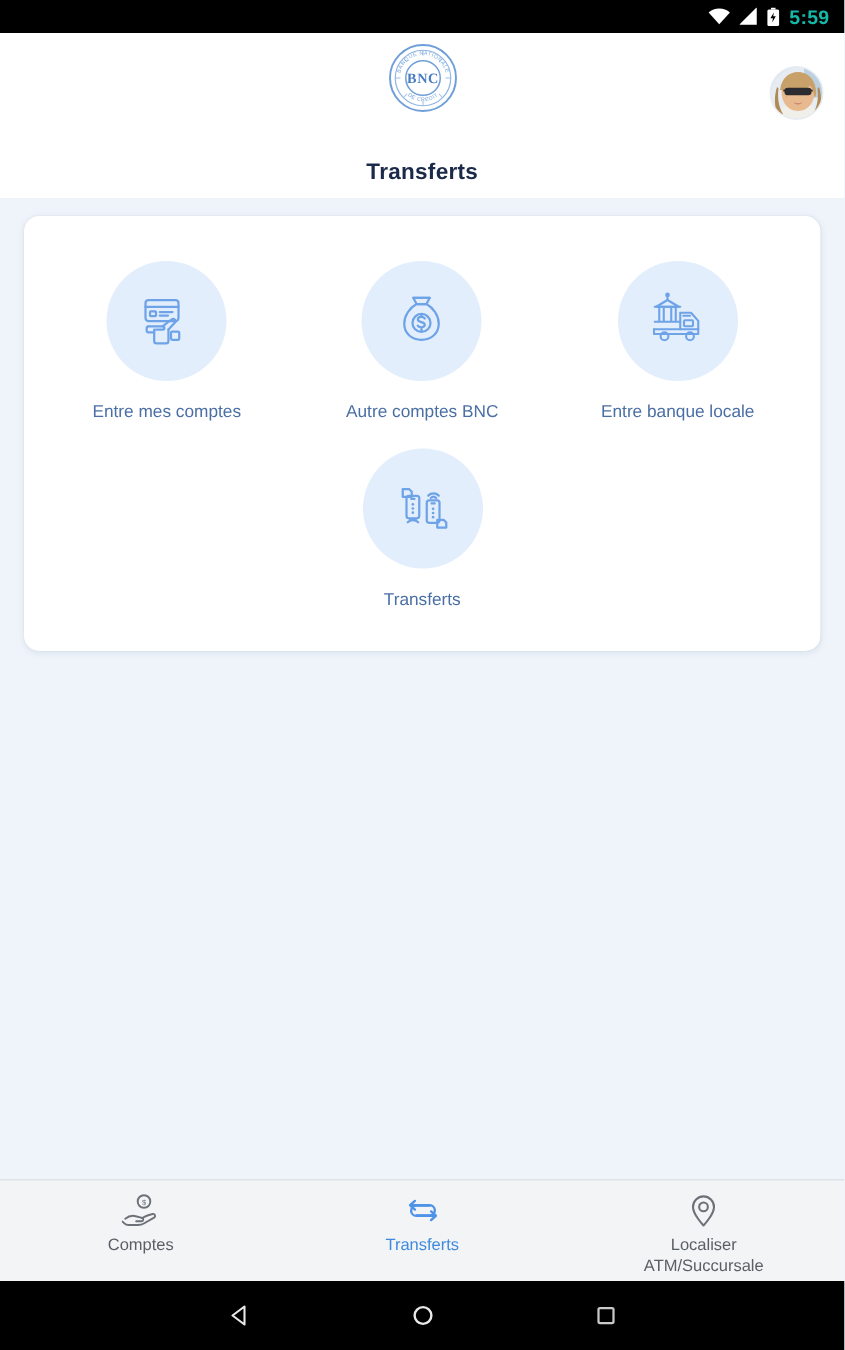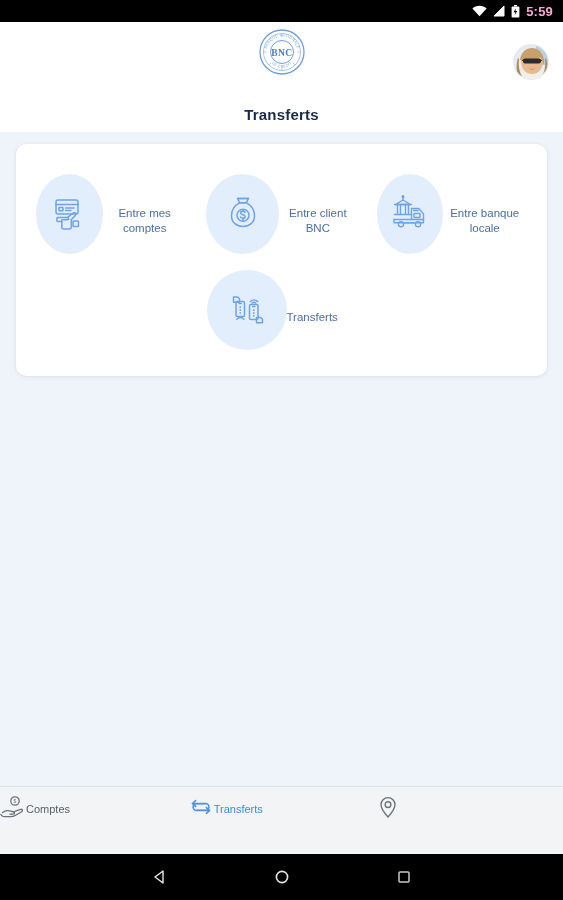--- a/index.html
+++ b/index.html
@@ -18,21 +18,21 @@
 
   
   .statusbar {
     height: 22px; flex: 0 0 22px;
     background: #000;
     display: flex; align-items: center; justify-content: flex-end;
     padding-right: 10px; gap: 6px;
   }
   .statusbar .sb-icon { display: flex; align-items: center; }
   .statusbar .sb-time {
-    color: #f9a8d4; font-size: 13px; font-weight: bold;
+    color: #14b8a6; font-size: 13px; font-weight: bold;
     letter-spacing: .2px; line-height: 1;
   }
 
   
   .appbar {
     flex: 0 0 84px;
     background: #fff;
     position: relative;
     display: flex; align-items: flex-start; justify-content: center;
   }
@@ -65,21 +65,21 @@
     border-radius: 10px;
     box-shadow: 0 1px 4px rgba(40,70,110,.10), 0 0 1px rgba(40,70,110,.10);
     padding: 30px 10px 26px 10px;
   }
   .grid-row {
     display: flex; justify-content: space-around; align-items: flex-start;
   }
   .grid-row.row2 { margin-top: 16px; }
   .tile {
     width: 150px;
-    display: flex; flex-direction: row; align-items: center;
+    display: flex; flex-direction: column; align-items: center;
     cursor: pointer;
   }
   .tile-circle {
     width: 80px; height: 80px; border-radius: 50%;
     background: #e3eefc;
     display: flex; align-items: center; justify-content: center;
   }
   .tile-label {
     margin-top: 14px;
     font-size: 11.5px;
@@ -91,21 +91,21 @@
   
   .bottomnav {
     flex: 0 0 68px;
     background: #f2f4f6;
     border-top: 1px solid #dfe3e8;
     display: flex; align-items: flex-start;
     padding-top: 8px;
   }
   .nav-item {
     flex: 1 1 0;
-    display: flex; flex-direction: row; align-items: center;
+    display: flex; flex-direction: column; align-items: center;
     cursor: pointer;
   }
   .nav-icon { height: 24px; display: flex; align-items: center; justify-content: center; }
   .nav-label {
     margin-top: 5px;
     font-size: 11px; color: #5a5f66; text-align: center; line-height: 1.25;
   }
   .nav-item.active .nav-label { color: #3f8ae0; }
 
   
@@ -228,21 +228,21 @@
             <svg width="42" height="42" viewBox="0 0 42 42" fill="none" stroke="#6ea3e8" stroke-width="1.5" stroke-linecap="round" stroke-linejoin="round">
               <path d="M15.5 5.5h11l-2.2 4.2h-6.6z"></path>
               <line x1="15.5" y1="5.5" x2="26.5" y2="5.5"></line>
               <path d="M17.7 9.7c-4.6 2.6-8.2 7.6-8.2 13.2 0 6.6 5.2 10.6 11.5 10.6s11.5-4 11.5-10.6c0-5.6-3.6-10.6-8.2-13.2z"></path>
               <circle cx="21" cy="22.3" r="6"></circle>
               <path d="M23.2 19.3c-.6-.7-1.4-1-2.3-1-1.3 0-2.3.7-2.3 1.7 0 2.3 4.6 1.1 4.6 3.4 0 1-1 1.8-2.3 1.8-1 0-1.8-.4-2.4-1.1"></path>
               <line x1="21" y1="16.7" x2="21" y2="18.3"></line>
               <line x1="21" y1="26.3" x2="21" y2="27.9"></line>
             </svg>
           </div>
-          <div class="tile-label">Entre client BNC</div>
+          <div class="tile-label">Autre comptes BNC</div>
         </div>
 
         <div class="tile">
           <div class="tile-circle">
             <svg width="46" height="46" viewBox="0 0 46 46" fill="none" stroke="#6ea3e8" stroke-width="1.4" stroke-linecap="round" stroke-linejoin="round">
               <line x1="16" y1="6.5" x2="16" y2="9"></line>
               <circle cx="16" cy="5.6" r=".9" fill="#6ea3e8"></circle>
               <path d="M8.5 13.5 16 9l7.5 4.5z"></path>
               <line x1="7.5" y1="13.5" x2="24.5" y2="13.5"></line>
               <line x1="10.5" y1="14" x2="10.5" y2="23"></line>
@@ -329,20 +329,21 @@
     </div>
 
 
     <div class="nav-item">
       <div class="nav-icon">
         <svg width="26" height="24" viewBox="0 0 26 24" fill="none" stroke="#6d7278" stroke-width="1.4" stroke-linecap="round" stroke-linejoin="round">
           <path d="M13 22c0 0 7-7.4 7-12.4A7 7 0 0 0 6 9.6C6 14.6 13 22 13 22z"></path>
           <circle cx="13" cy="9.6" r="2.9"></circle>
         </svg>
       </div>
+      <div class="nav-label">Localiser<br>ATM/Succursale</div>
     </div>
 
 
   </div>
 
   <div class="sysnav">
     <div>
       <svg width="18" height="18" viewBox="0 0 18 18" fill="none" stroke="#e8e8e8" stroke-width="1.4" stroke-linejoin="round">
         <path d="M12 3 4 9l8 6z"></path>
       </svg>

